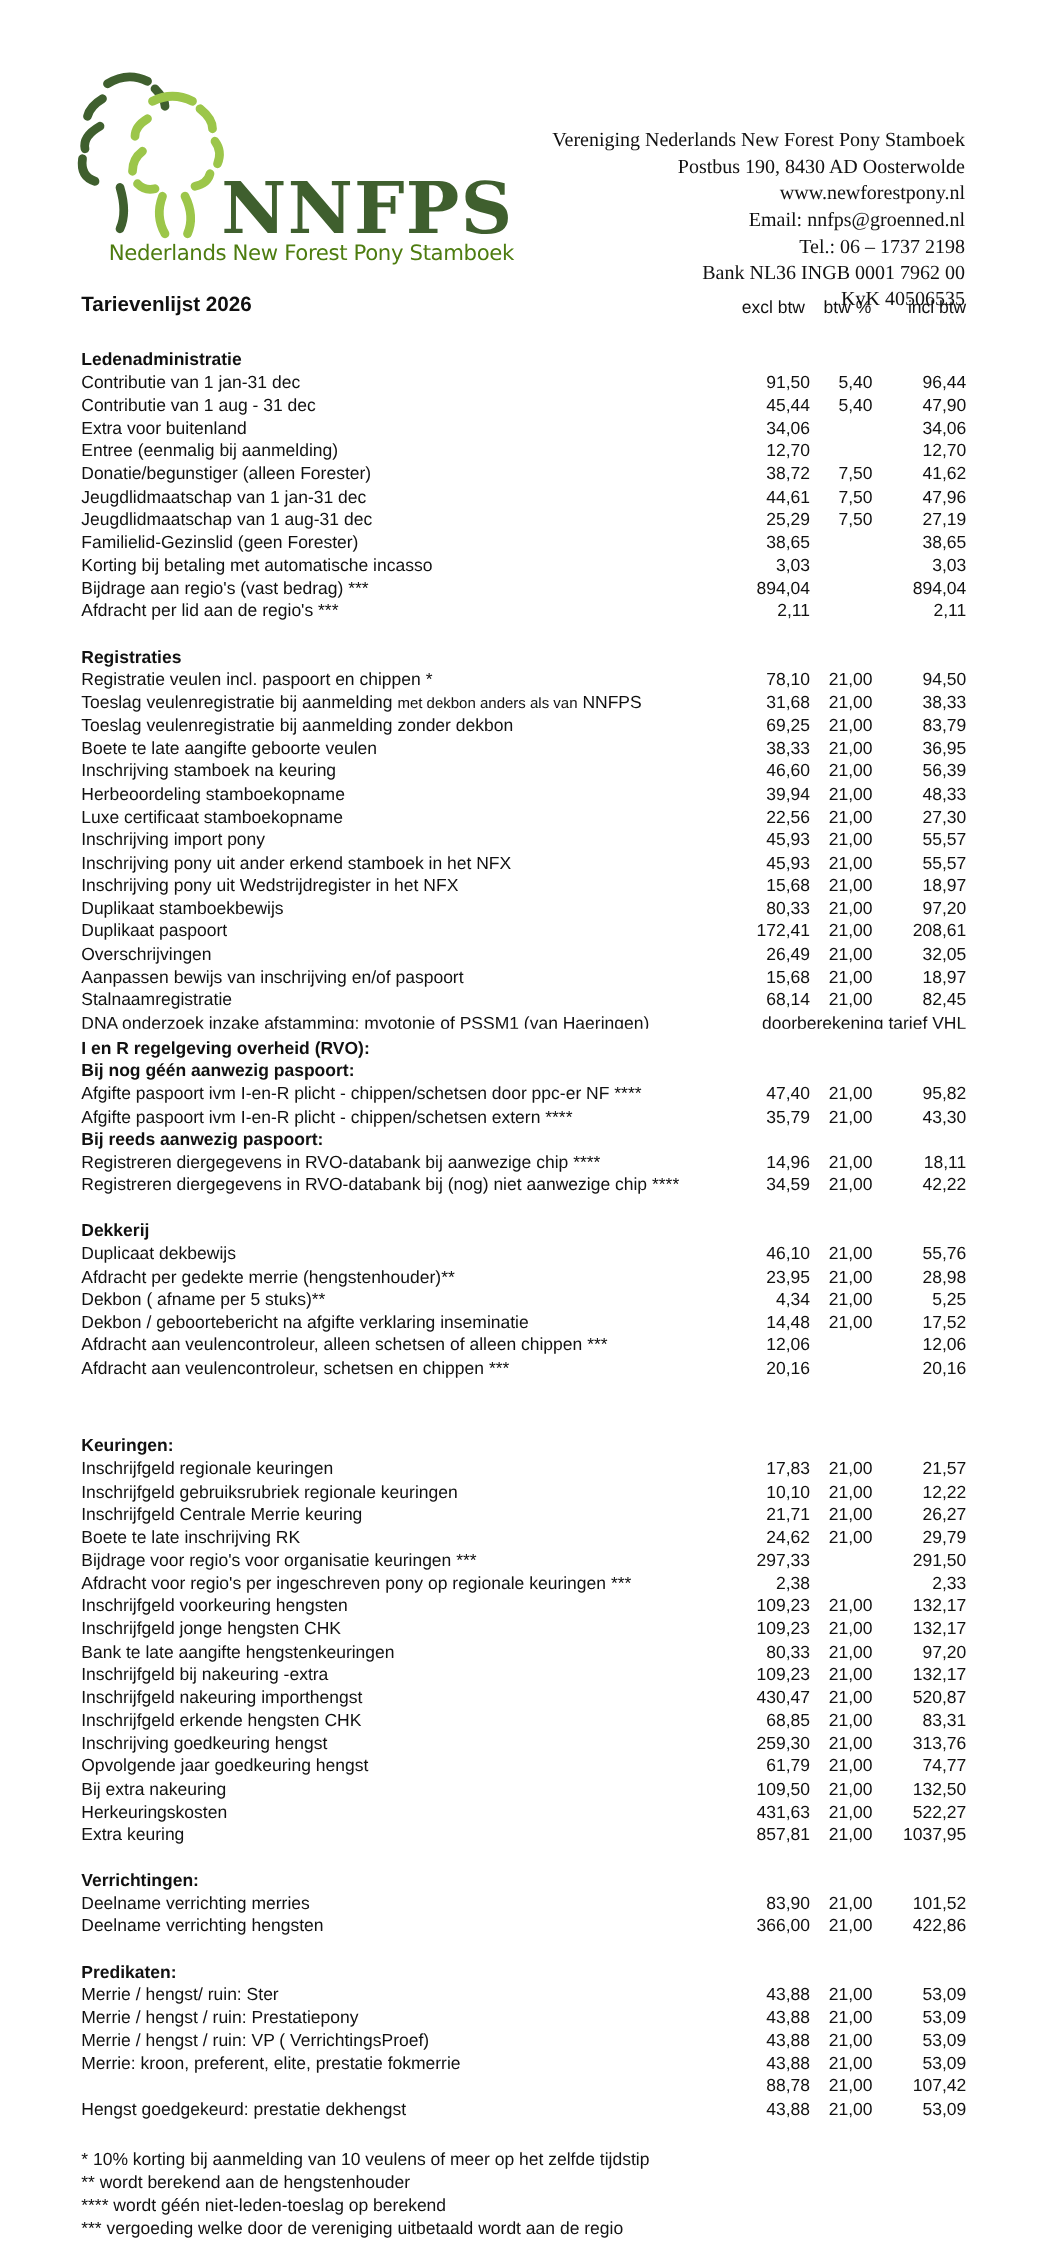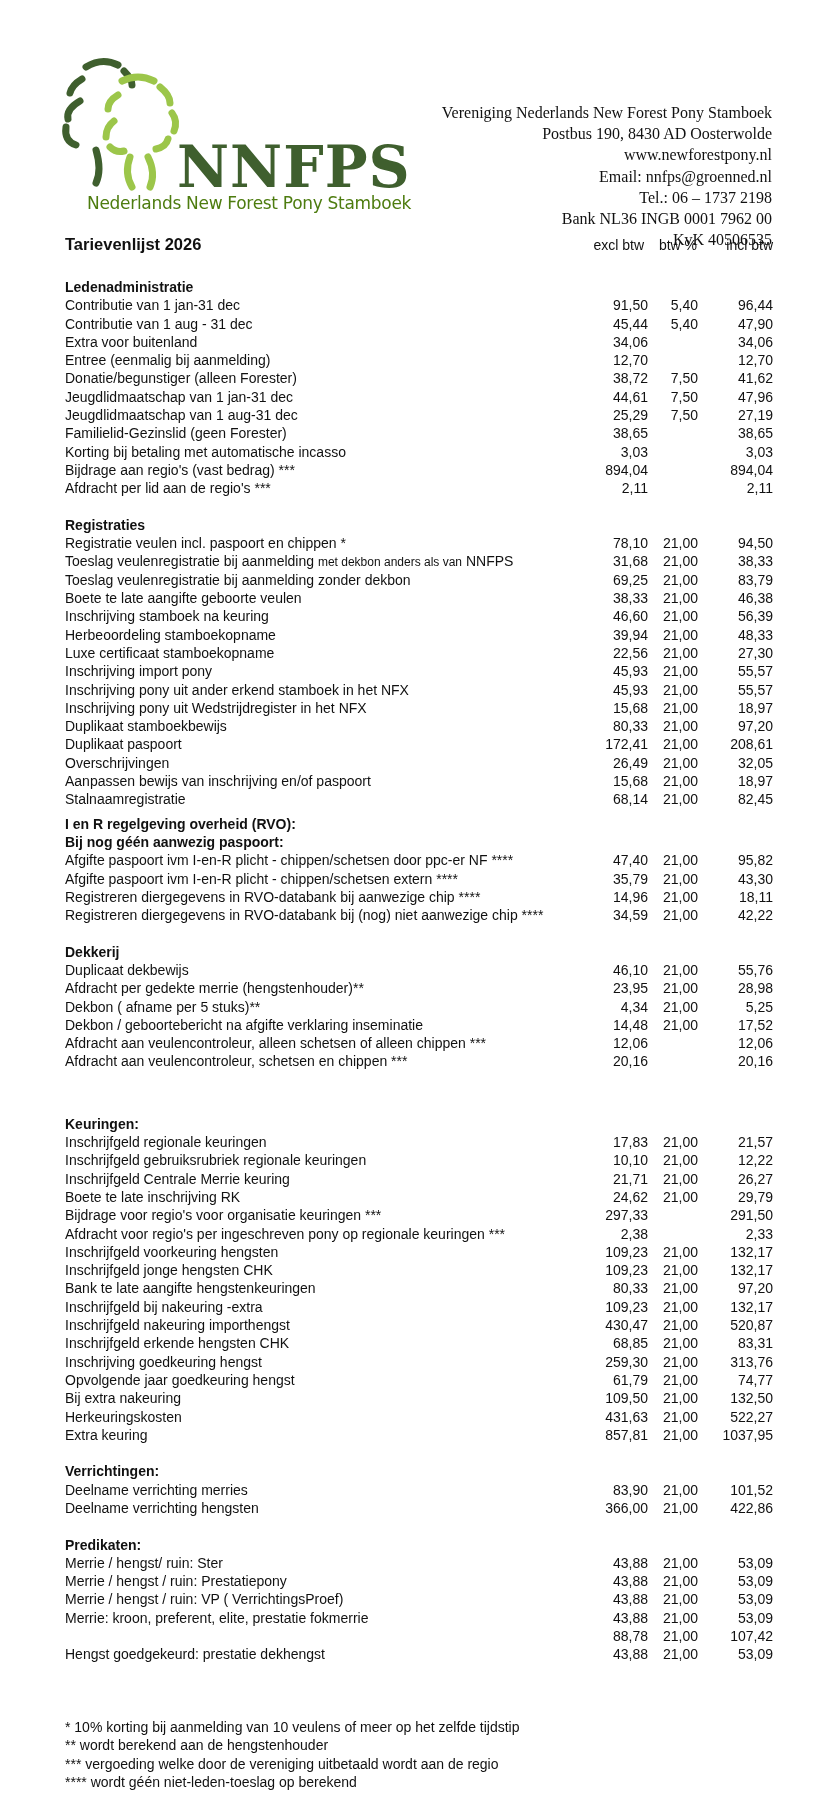--- a/index.html
+++ b/index.html
@@ -170,21 +170,21 @@
     <div class="row">
       <span class="desc"><span>Toeslag veulenregistratie bij aanmelding zonder dekbon</span></span>
       <span class="num excl">69,25</span>
       <span class="num btw">21,00</span>
       <span class="num incl">83,79</span>
     </div>
     <div class="row">
       <span class="desc"><span>Boete te late aangifte geboorte veulen</span></span>
       <span class="num excl">38,33</span>
       <span class="num btw">21,00</span>
-      <span class="num incl">46,38</span>
+      <span class="num incl">36,95</span>
     </div>
     <div class="row">
       <span class="desc"><span>Inschrijving stamboek na keuring</span></span>
       <span class="num excl">46,60</span>
       <span class="num btw">21,00</span>
       <span class="num incl">56,39</span>
     </div>
     <div class="row">
       <span class="desc"><span>Herbeoordeling stamboekopname</span></span>
       <span class="num excl">39,94</span>
@@ -238,38 +238,45 @@
       <span class="num excl">15,68</span>
       <span class="num btw">21,00</span>
       <span class="num incl">18,97</span>
     </div>
     <div class="row">
       <span class="desc"><span>Stalnaamregistratie</span></span>
       <span class="num excl">68,14</span>
       <span class="num btw">21,00</span>
       <span class="num incl">82,45</span>
     </div>
+    <div class="row clip">
+      <span class="desc">DNA onderzoek inzake afstamming; myotonie of PSSM1 (van Haeringen)</span>
+      <span class="span">doorberekening tarief VHL</span>
+    </div>
     <div style="height: 6px;"></div>
     <div class="row head">
       <span class="desc">I en R regelgeving overheid (RVO):</span>
     </div>
     <div class="row head">
       <span class="desc">Bij nog géén aanwezig paspoort:</span>
     </div>
     <div class="row">
       <span class="desc"><span>Afgifte paspoort ivm I-en-R plicht - chippen/schetsen door ppc-er NF ****</span></span>
       <span class="num excl">47,40</span>
       <span class="num btw">21,00</span>
       <span class="num incl">95,82</span>
     </div>
     <div class="row">
       <span class="desc"><span>Afgifte paspoort ivm I-en-R plicht - chippen/schetsen extern ****</span></span>
       <span class="num excl">35,79</span>
       <span class="num btw">21,00</span>
       <span class="num incl">43,30</span>
+    </div>
+    <div class="row head">
+      <span class="desc">Bij reeds aanwezig paspoort:</span>
     </div>
     <div class="row">
       <span class="desc"><span>Registreren diergegevens in RVO-databank bij aanwezige chip ****</span></span>
       <span class="num excl">14,96</span>
       <span class="num btw">21,00</span>
       <span class="num incl">18,11</span>
     </div>
     <div class="row">
       <span class="desc"><span>Registreren diergegevens in RVO-databank bij (nog) niet aanwezige chip ****</span></span>
       <span class="num excl">34,59</span>
@@ -475,15 +482,15 @@
       <span class="desc"><span>Hengst goedgekeurd: prestatie dekhengst</span></span>
       <span class="num excl">43,88</span>
       <span class="num btw">21,00</span>
       <span class="num incl">53,09</span>
     </div>
   </div>
 
 <div class="footnotes">
   <div>* 10% korting bij aanmelding van 10 veulens of meer op het zelfde tijdstip</div>
   <div>** wordt berekend aan de hengstenhouder</div>
+  <div>**** wordt géén niet-leden-toeslag op berekend</div>
   <div>*** vergoeding welke door de vereniging uitbetaald wordt aan de regio</div>
-  <div>**** wordt géén niet-leden-toeslag op berekend</div>
 </div>
 
 </body></html>

